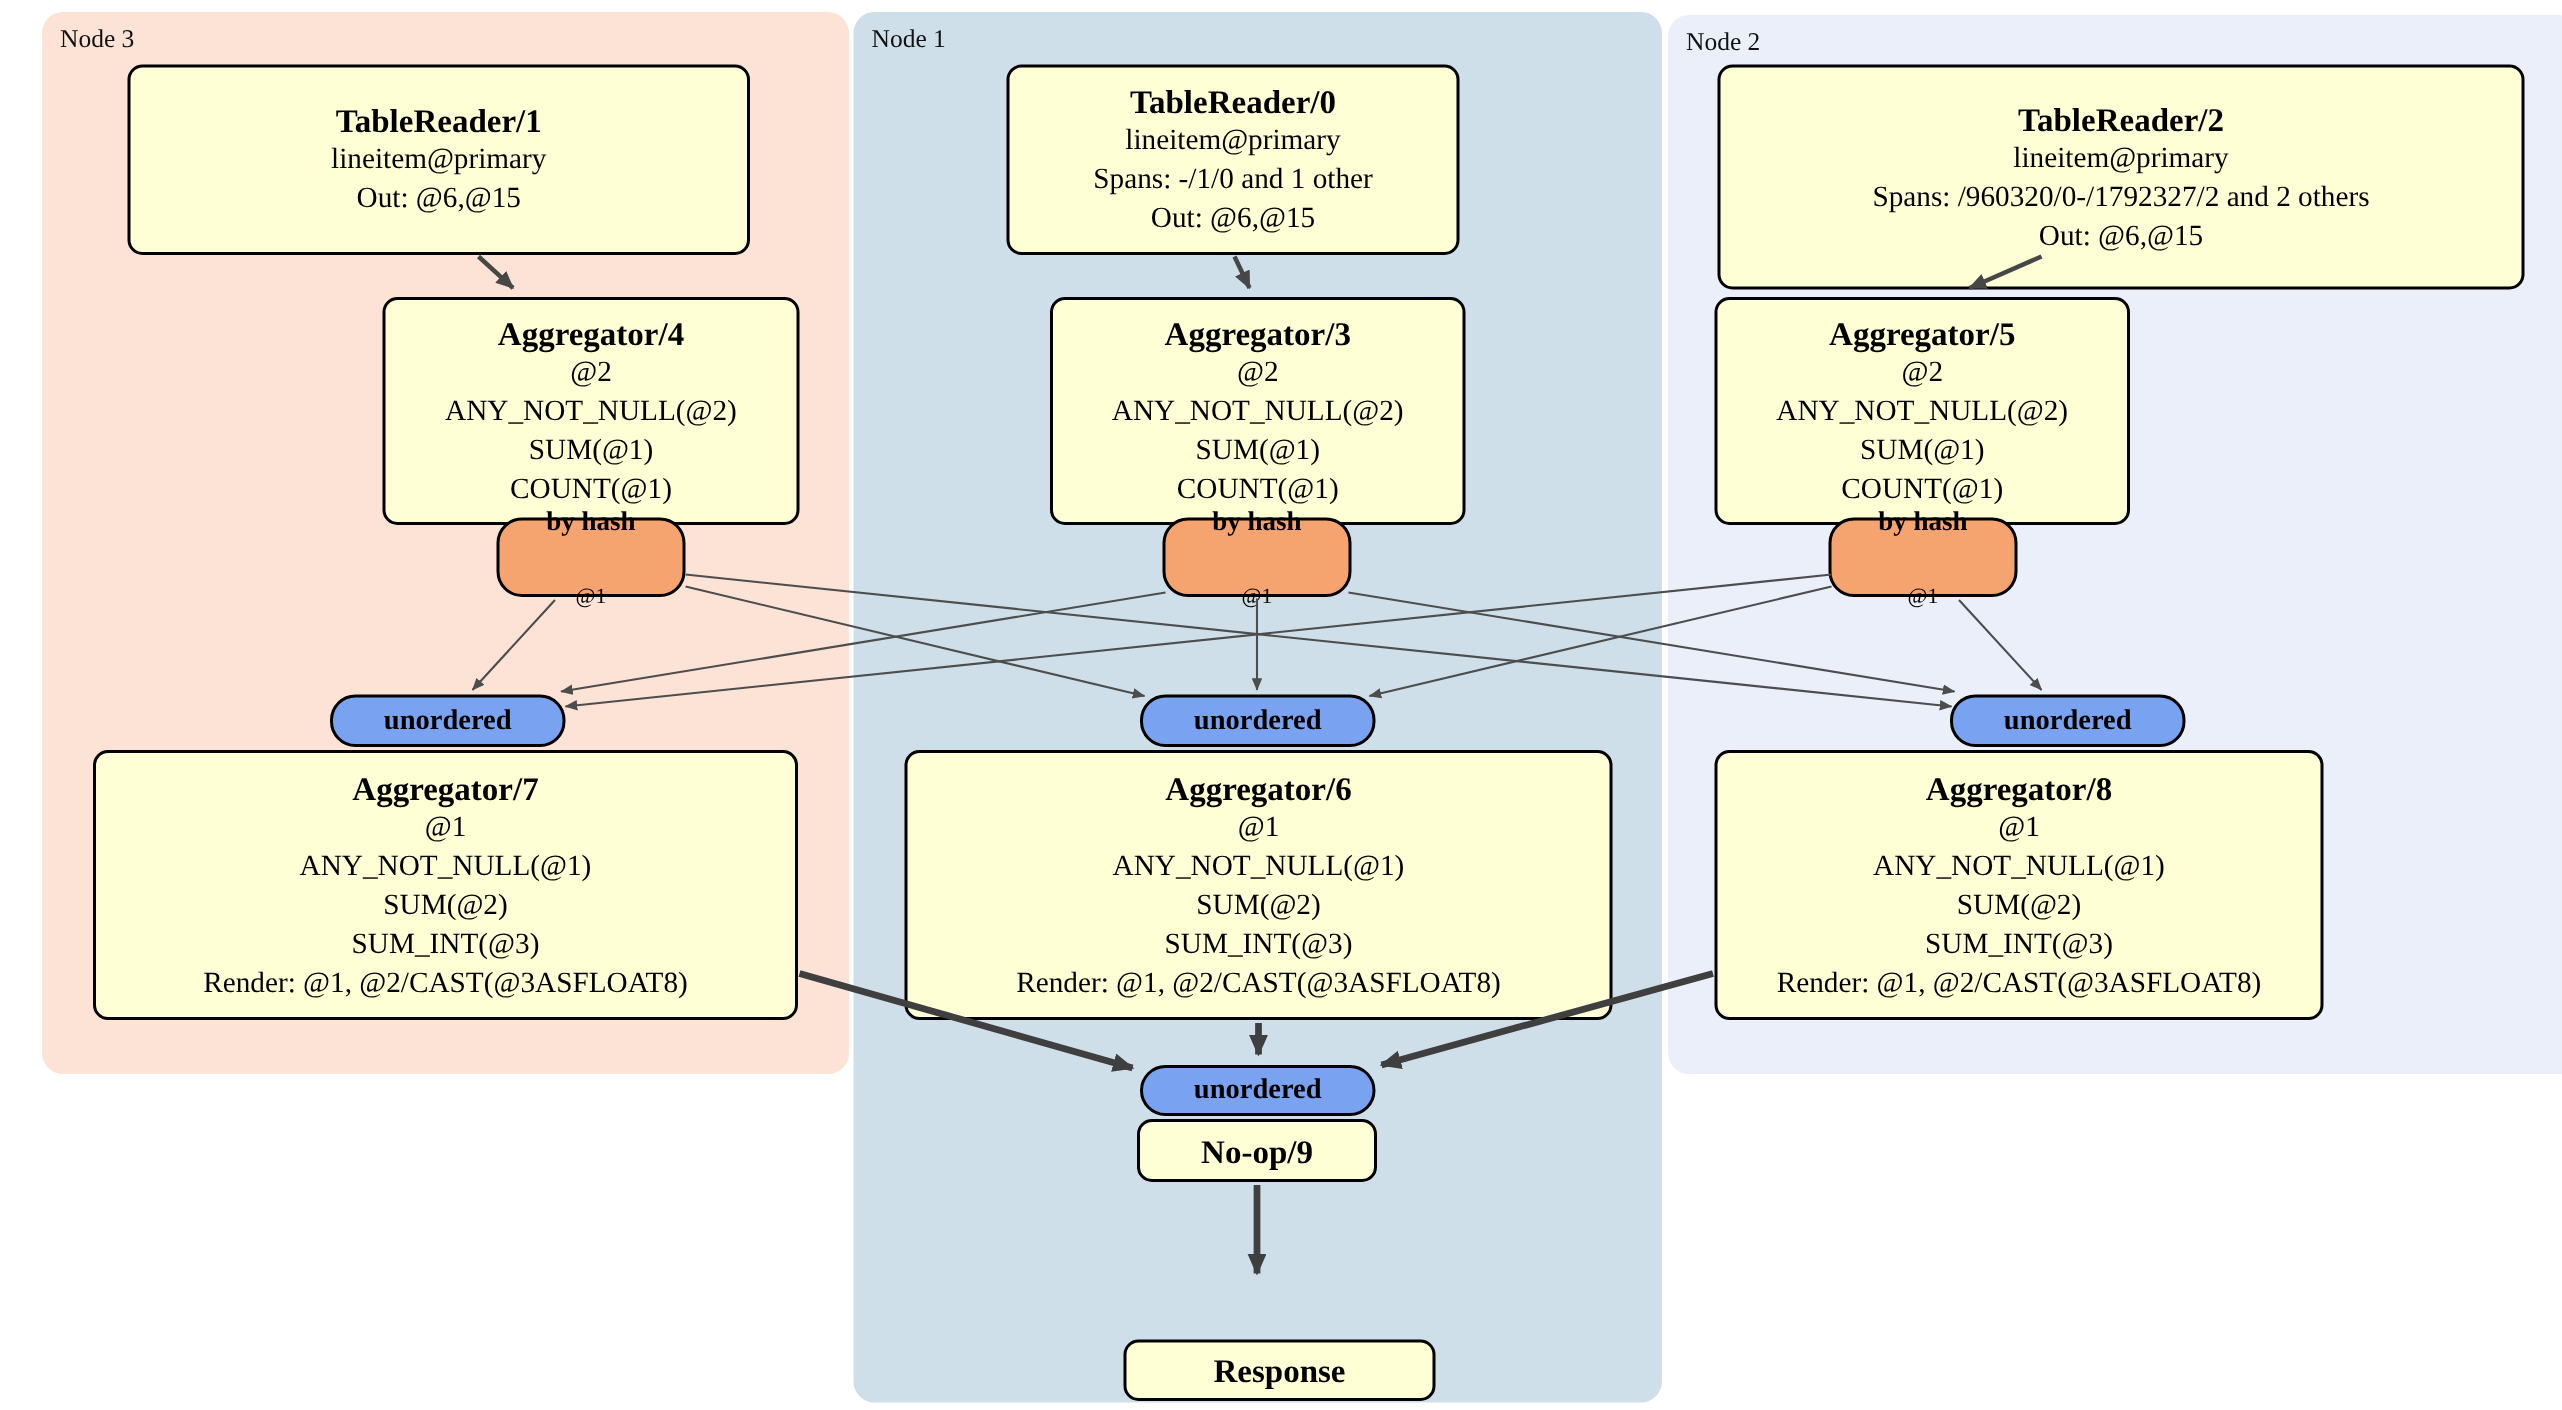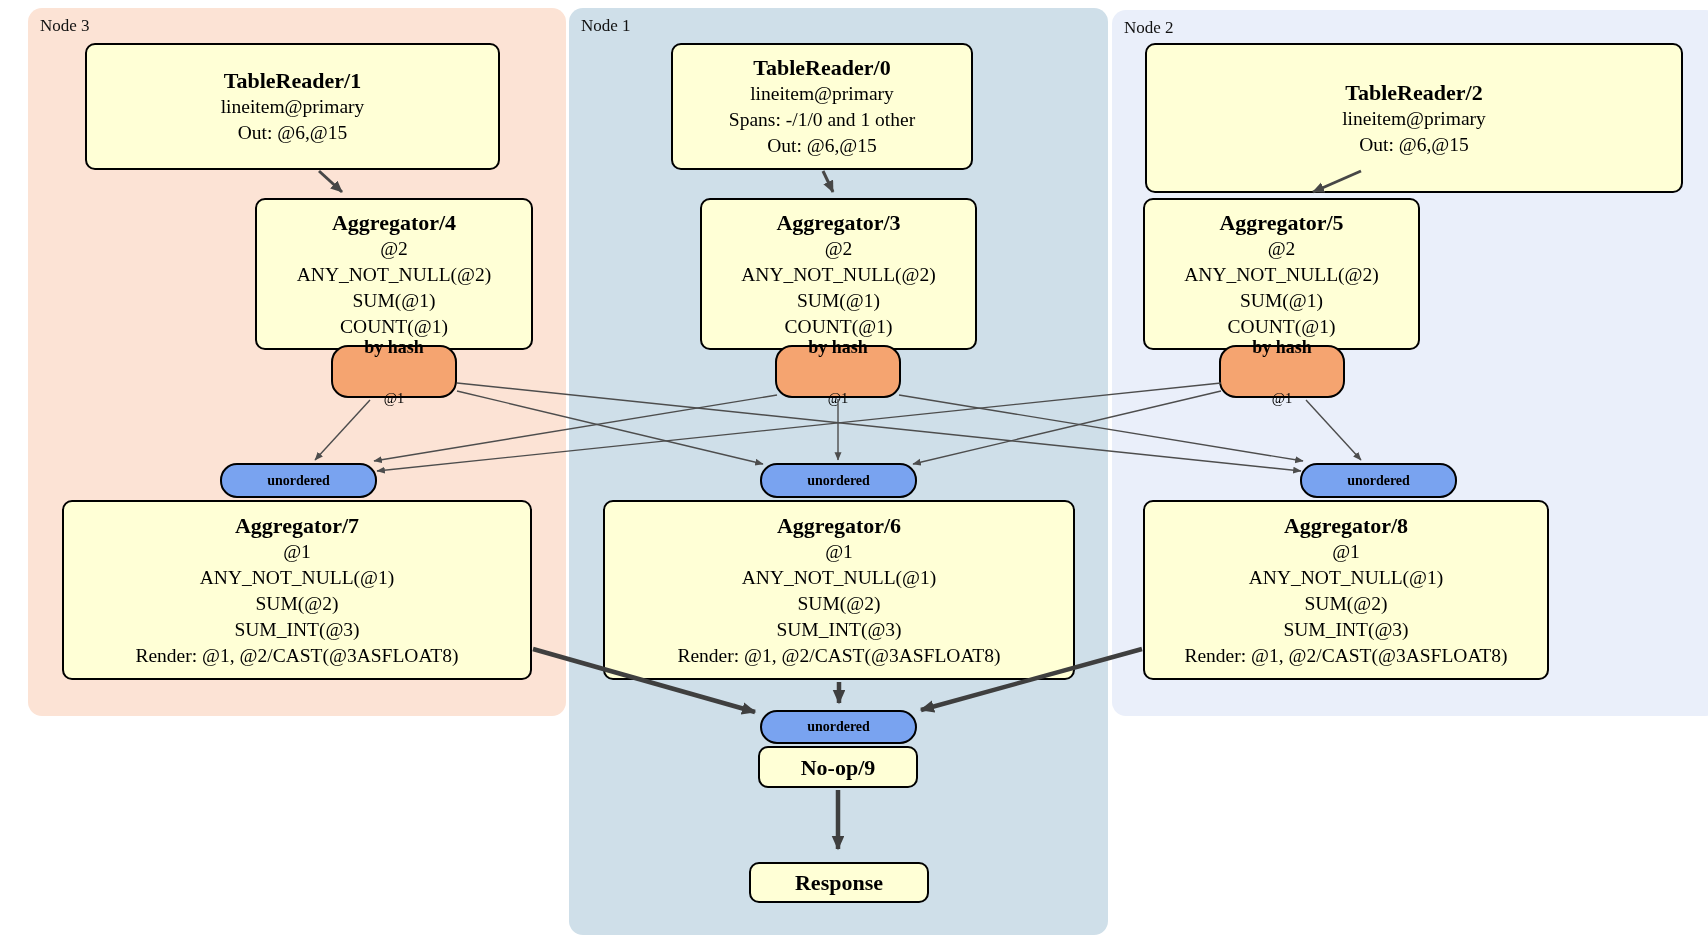--- a/index.html
+++ b/index.html
@@ -31,21 +31,21 @@
     text-align:center;
     gap:32px;
   }
   .hb-title { font-weight:bold; font-size:18px; line-height:21px; }
   .hb-sub   { font-size:14.5px; line-height:17px; }
 
   .streambadge {
     position:absolute; z-index:2; background:#79a3f0;
     border:2px solid #000; border-radius:17px; box-sizing:border-box;
     display:flex; align-items:center; justify-content:center;
-    font-weight:bold; font-size:14px; text-align:center;
+    font-weight:bold; font-size:19px; text-align:center;
   }
 
   #edges { position:absolute; left:0; top:0; z-index:3; pointer-events:none; }
 </style>
 </head>
 <body>
 
 <div class="canvas">
 
   <div class="region" id="region-node3">
@@ -65,20 +65,21 @@
   </div>
   <div class="pbox" style="left:651px;top:43px;width:302px;height:127px">
     <div class="ptitle">TableReader/0</div>
     <div class="pline">lineitem@primary</div>
     <div class="pline">Spans: -/1/0 and 1 other</div>
     <div class="pline">Out: @6,@15</div>
   </div>
   <div class="pbox" style="left:1125px;top:43px;width:538px;height:150px">
     <div class="ptitle">TableReader/2</div>
     <div class="pline">lineitem@primary</div>
+    <div class="pline">Spans: /960320/0-/1792327/2 and 2 others</div>
     <div class="pline">Out: @6,@15</div>
   </div>
 
   <div class="pbox" style="left:235px;top:198px;width:278px;height:152px">
     <div class="ptitle">Aggregator/4</div>
     <div class="pline">@2</div>
     <div class="pline">ANY_NOT_NULL(@2)</div>
     <div class="pline">SUM(@1)</div>
     <div class="pline">COUNT(@1)</div>
   </div>
@@ -136,21 +137,21 @@
     <div class="pline">ANY_NOT_NULL(@1)</div>
     <div class="pline">SUM(@2)</div>
     <div class="pline">SUM_INT(@3)</div>
     <div class="pline">Render: @1, @2/CAST(@3ASFLOAT8)</div>
   </div>
 
   <div class="streambadge" style="left:740px;top:710px;width:157px;height:34px">unordered</div>
   <div class="pbox" style="left:738px;top:746px;width:160px;height:42px">
     <div class="ptitle">No-op/9</div>
   </div>
-  <div class="pbox" style="left:729px;top:862px;width:180px;height:41px">
+  <div class="pbox" style="left:729px;top:893px;width:208px;height:41px">
     <div class="ptitle">Response</div>
   </div>
 
   <svg id="edges" width="1708" height="940" viewBox="0 0 1708 940">
     <defs>
       <marker id="m-thin" markerWidth="8" markerHeight="7" refX="5.6" refY="2.5" orient="auto">
         <path d="M0,0 L6,2.5 L0,5 z" fill="#4d4d4d"></path>
       </marker>
       <marker id="m-mid" markerWidth="5" markerHeight="4.6" refX="3.7" refY="1.8" orient="auto">
         <path d="M0,0 L4,1.8 L0,3.6 z" fill="#474747"></path>

